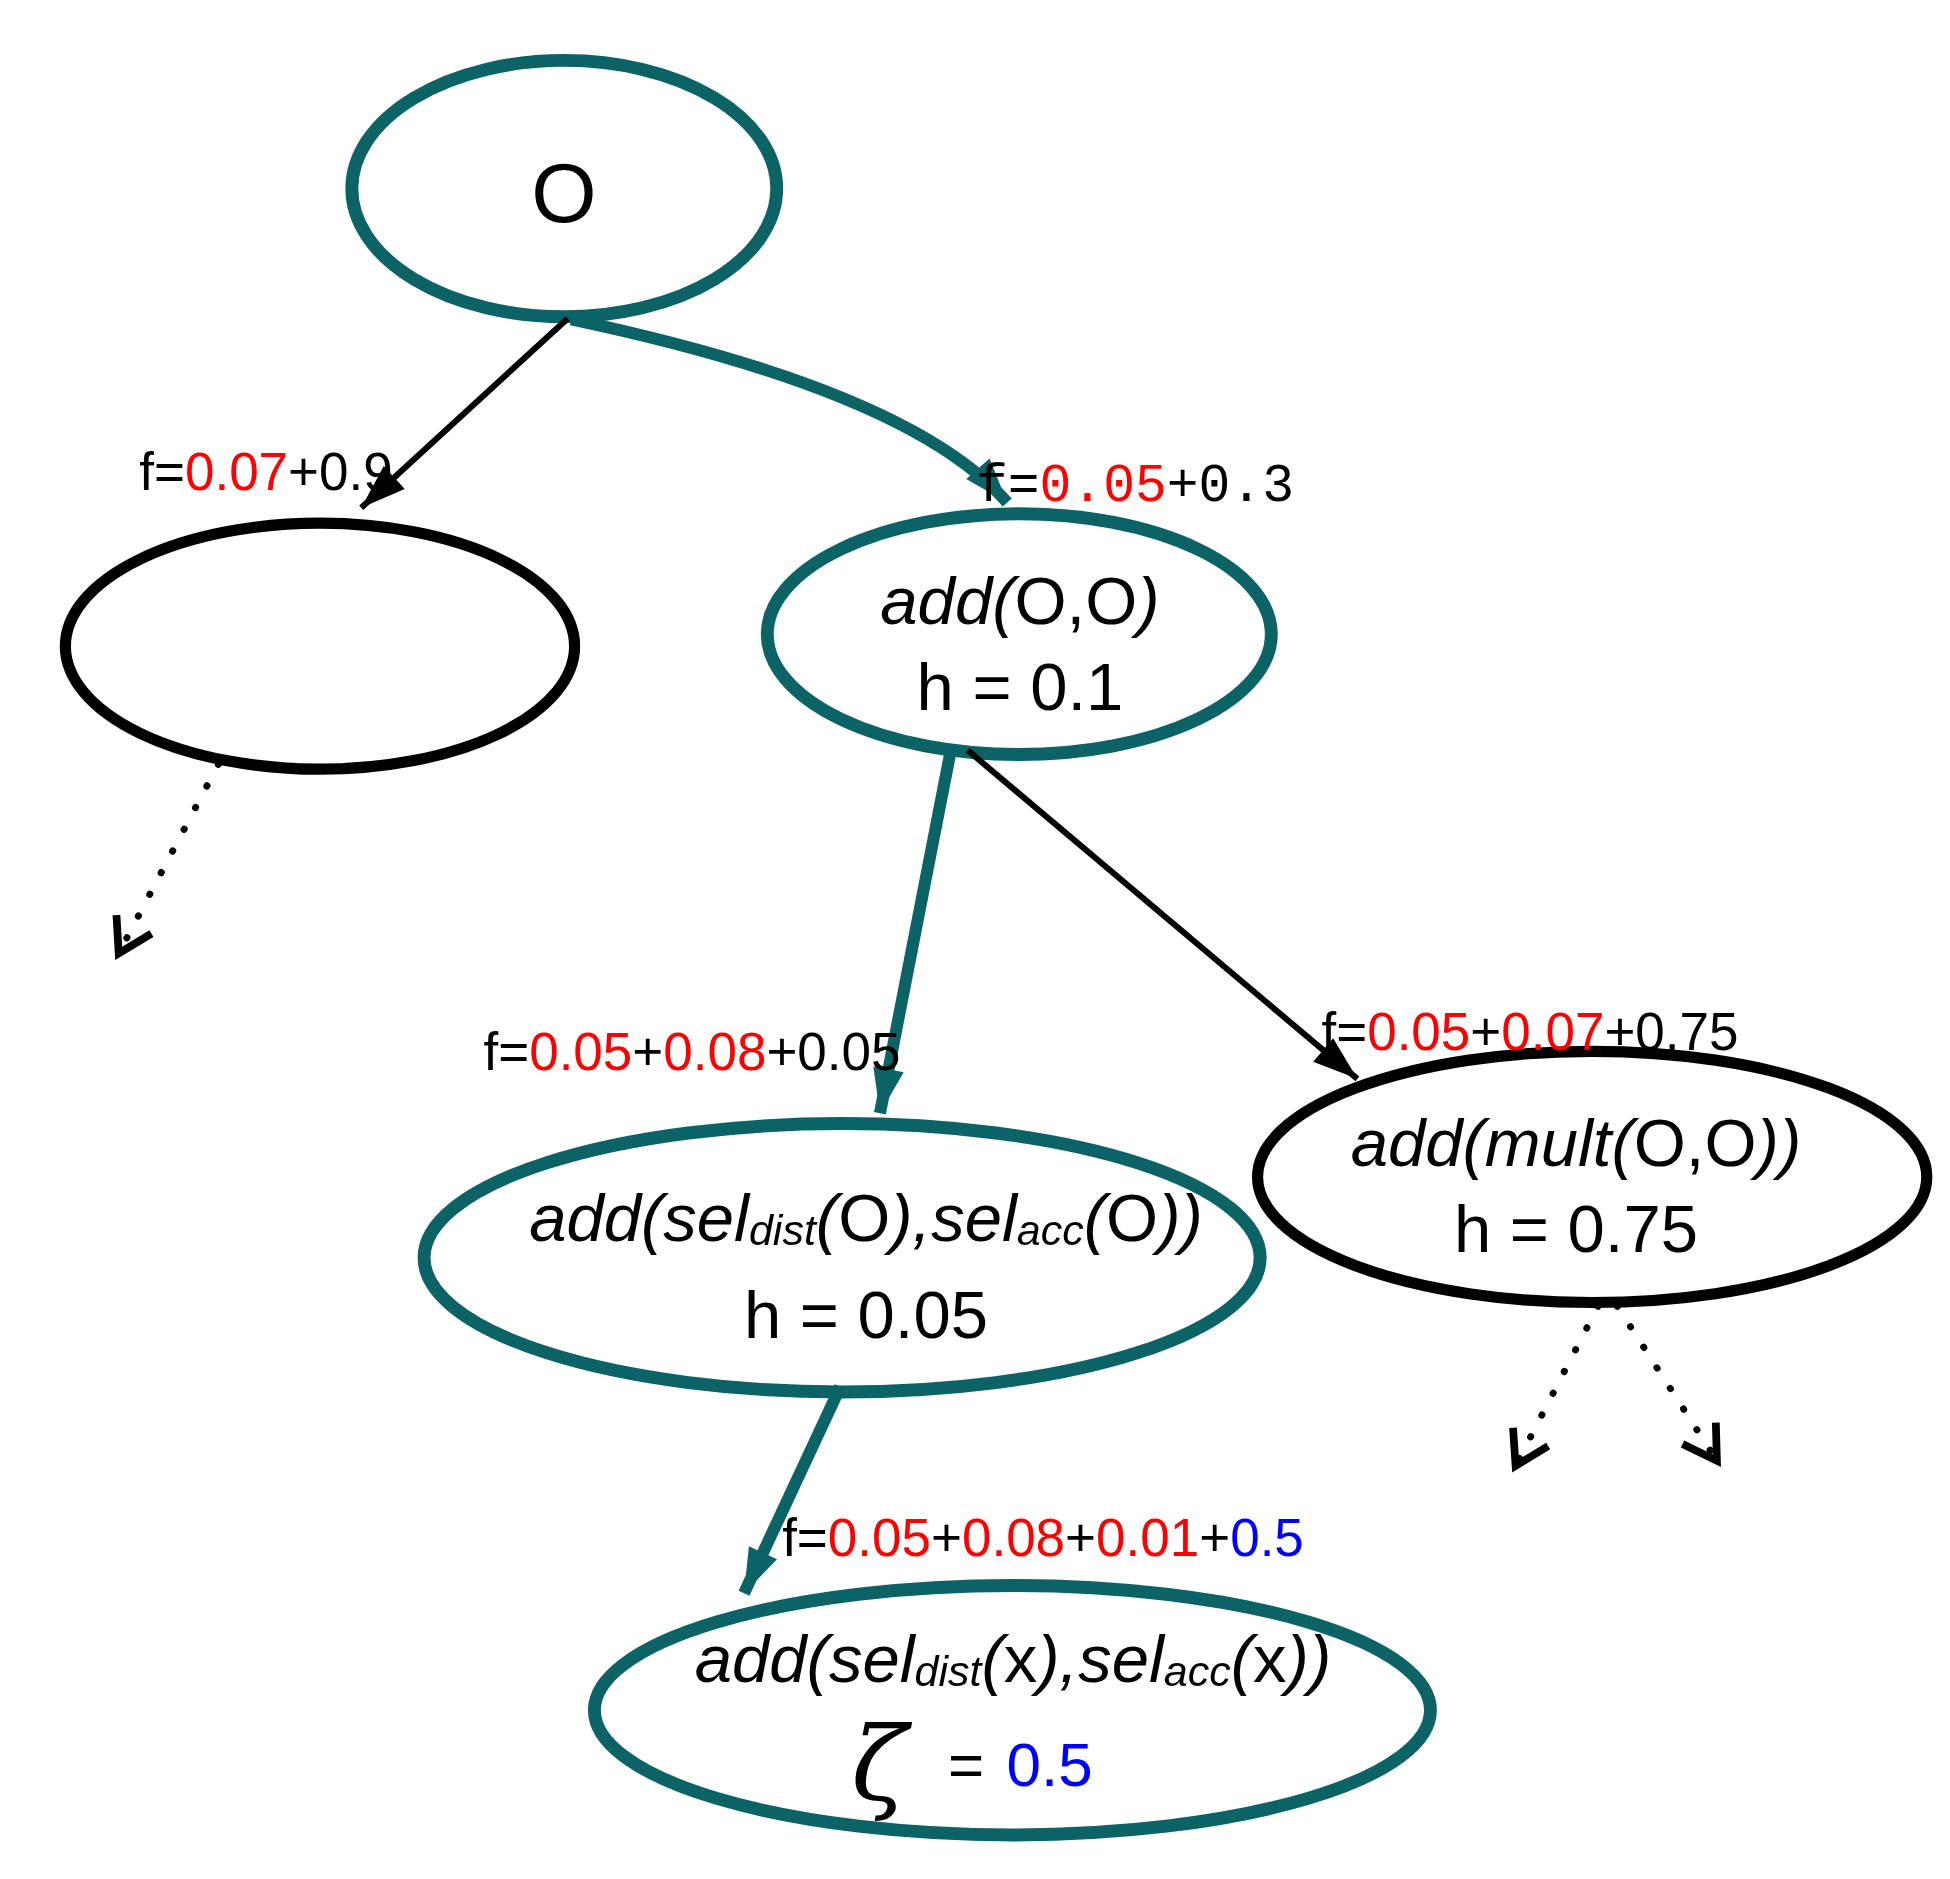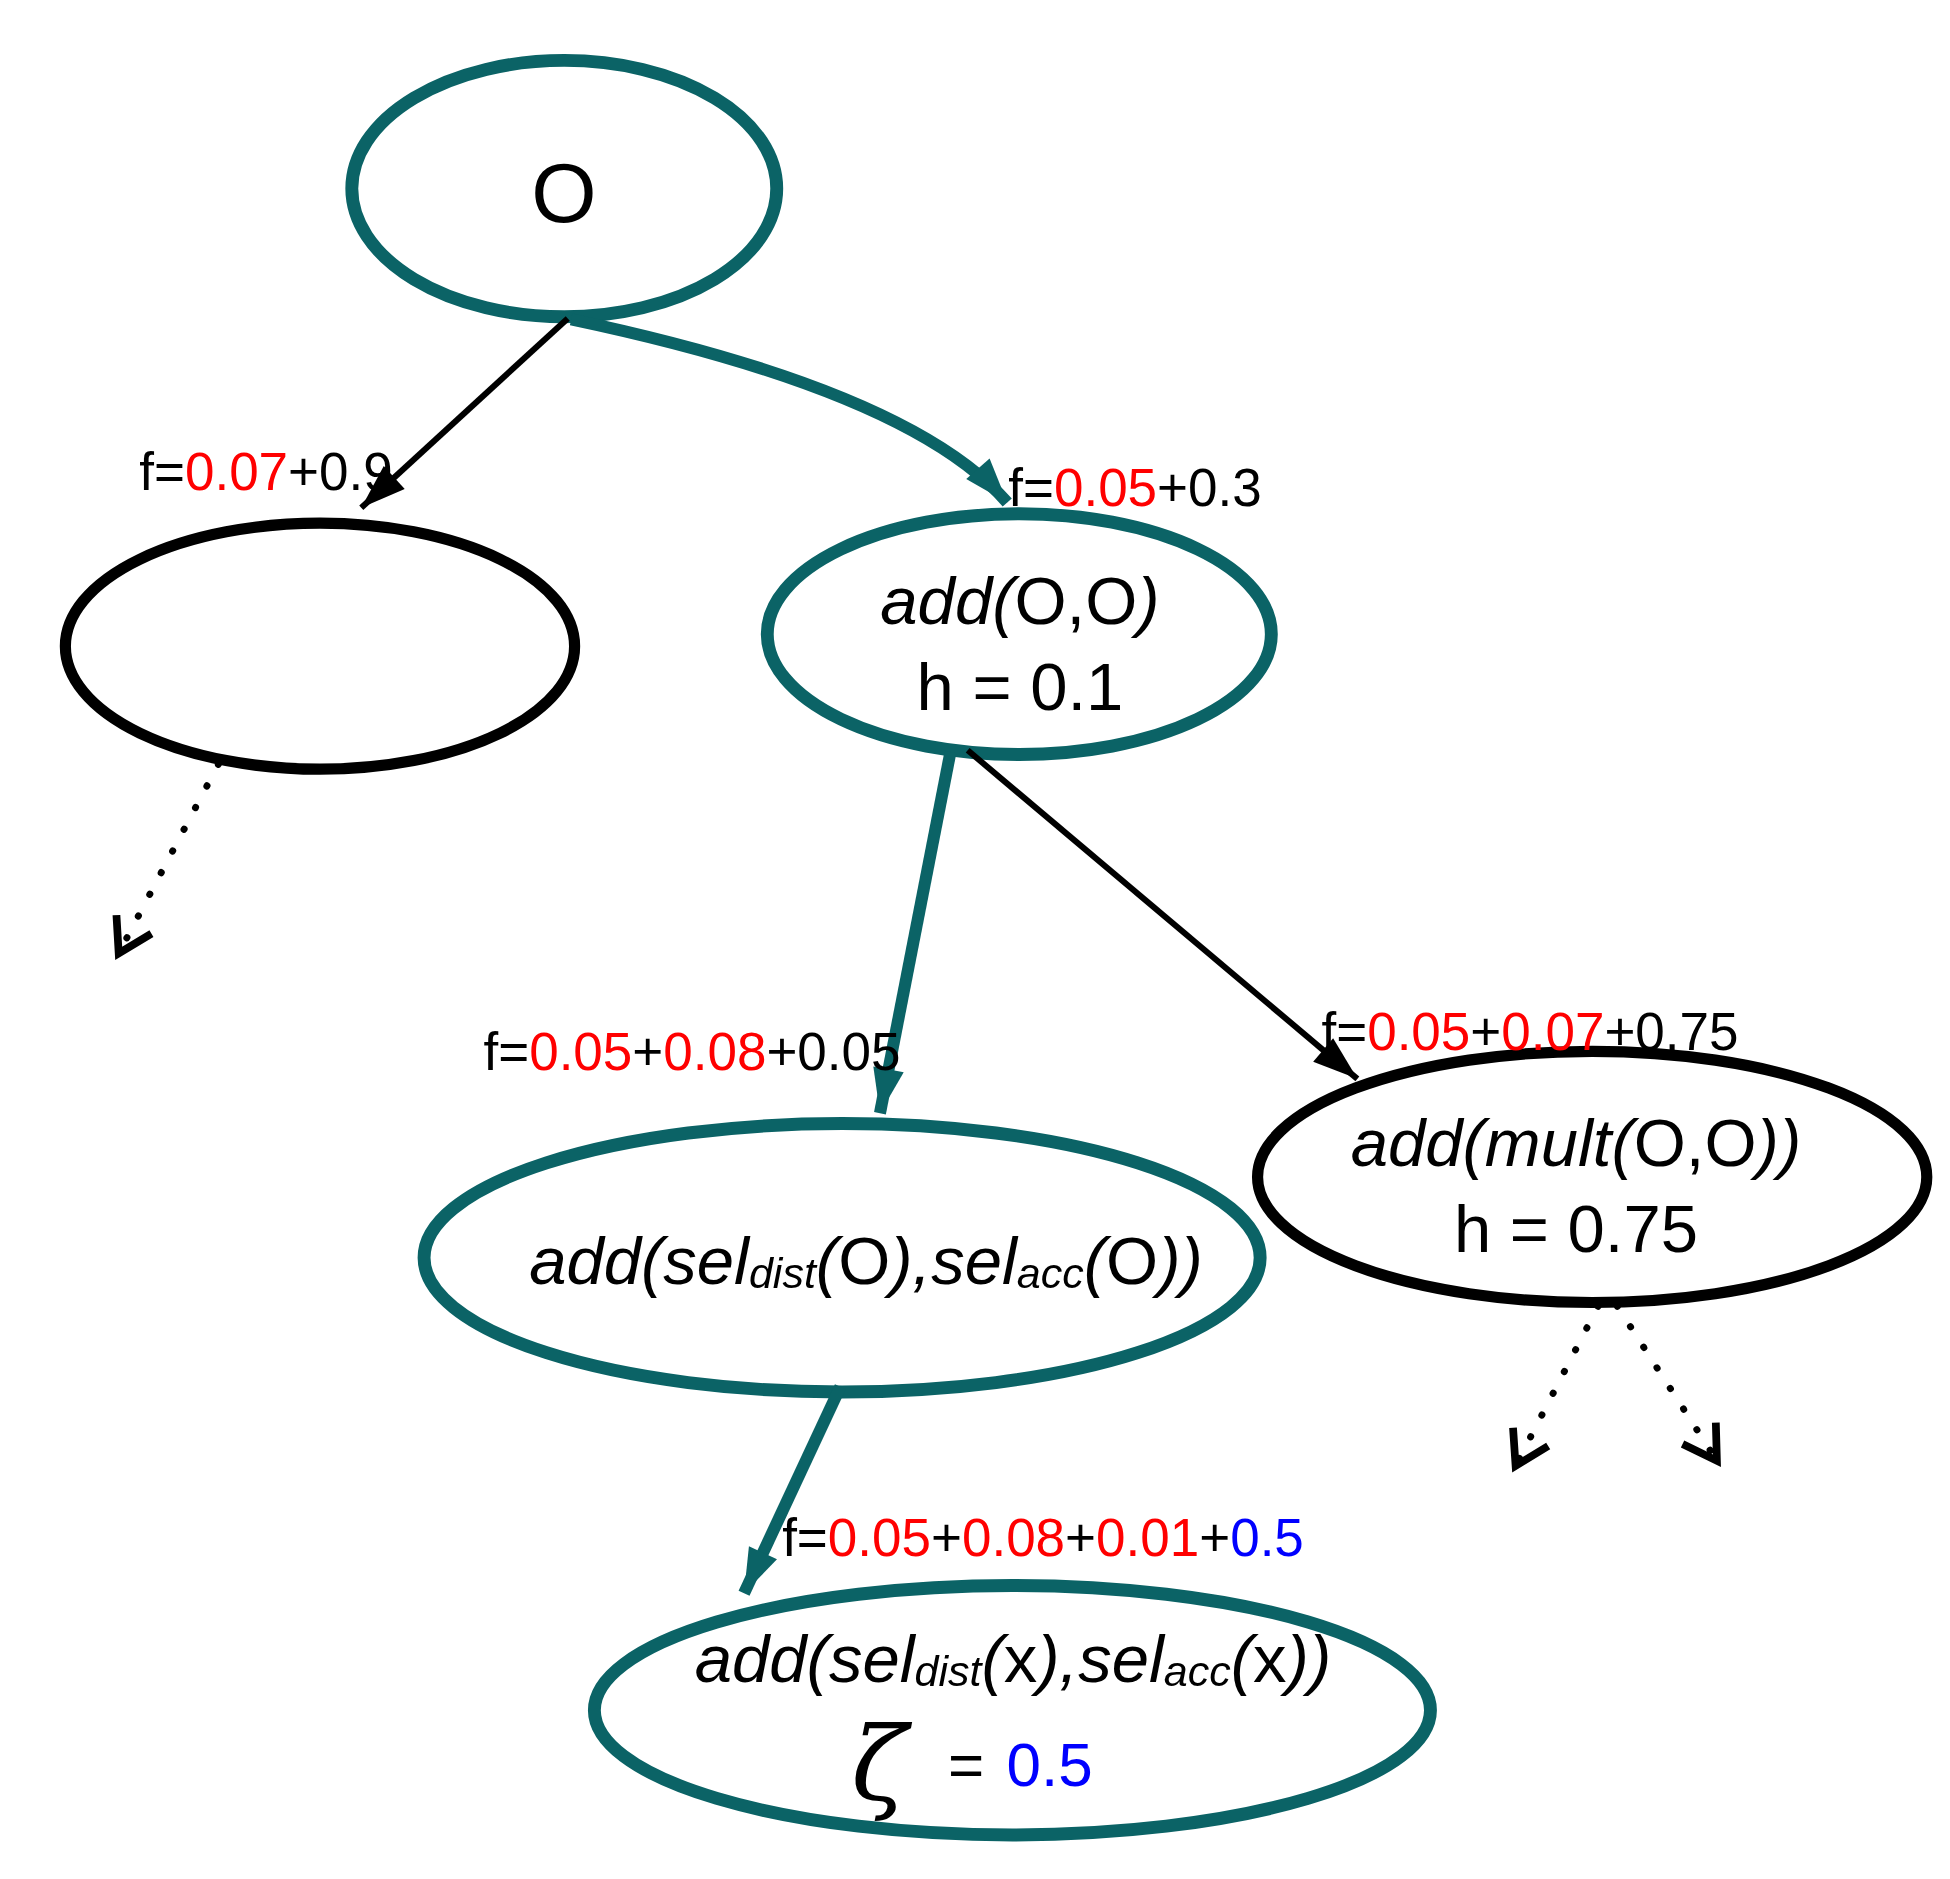--- a/index.html
+++ b/index.html
@@ -127,40 +127,41 @@
   </div>
 
 
   <div class="txt node-text" style="left:1020px; top:644px;">
     <div><span class="expr">add(</span><span class="up">O,O</span><span class="expr">)</span></div>
     <div>h = 0.1</div>
   </div>
 
   <div class="txt node-text" style="left:842px; top:1267px;margin-left:24px;">
     <div><span class="expr">add(sel</span><span class="sub">dist</span><span class="expr">(</span><span class="up">O</span><span class="expr">),sel</span><span class="sub">acc</span><span class="expr">(</span><span class="up">O</span><span class="expr">))</span></div>
+    <div>h = 0.05</div>
   </div>
 
   <div class="txt node-text" style="left:1576px; top:1186px;">
     <div><span class="expr">add(mult(</span><span class="up">O,O</span><span class="expr">))</span></div>
     <div>h = 0.75</div>
   </div>
 
   <div class="txt node-text" style="left:1013px; top:1665px;">
     <div><span class="expr">add(sel</span><span class="sub">dist</span><span class="expr">(</span><span class="up">x</span><span class="expr">),sel</span><span class="sub">acc</span><span class="expr">(</span><span class="up">x</span><span class="expr">))</span></div>
   </div>
 
   <div class="txt zeta-line" style="left:972px; top:1764px;">
     <span class="zeta">ζ</span>
     <span class="zeta-eq">=</span>
     <span class="zeta-val">0.5</span>
   </div>
 
   <div class="txt edge-label" style="left:260px; top:471px;margin-left:6px;"><span class="tok-ink">f=</span><span class="tok-red">0.07</span><span class="tok-ink">+0.9</span></div>
 
-  <div class="txt edge-label" style="left:1135px; top:487px;"><span class="tok-ink">f=</span><span class="tok-red">0.05</span><span class="tok-ink">+0.3</span></div>
+  <div class="txt edge-label" style="left:1135px; top:487px;font-family:Liberation Mono, monospace;"><span class="tok-ink">f=</span><span class="tok-red">0.05</span><span class="tok-ink">+0.3</span></div>
 
   <div class="txt edge-label" style="left:692px; top:1051px;"><span class="tok-ink">f=</span><span class="tok-red">0.05</span><span class="tok-ink">+</span><span class="tok-red">0.08</span><span class="tok-ink">+0.05</span></div>
 
   <div class="txt edge-label" style="left:1530px; top:1031px;"><span class="tok-ink">f=</span><span class="tok-red">0.05</span><span class="tok-ink">+</span><span class="tok-red">0.07</span><span class="tok-ink">+0.75</span></div>
 
   <div class="txt edge-label" style="left:1043px; top:1537px;"><span class="tok-ink">f=</span><span class="tok-red">0.05</span><span class="tok-ink">+</span><span class="tok-red">0.08</span><span class="tok-ink">+</span><span class="tok-red">0.01</span><span class="tok-ink">+</span><span class="tok-blue">0.5</span></div>
 
 </div>
 
 

